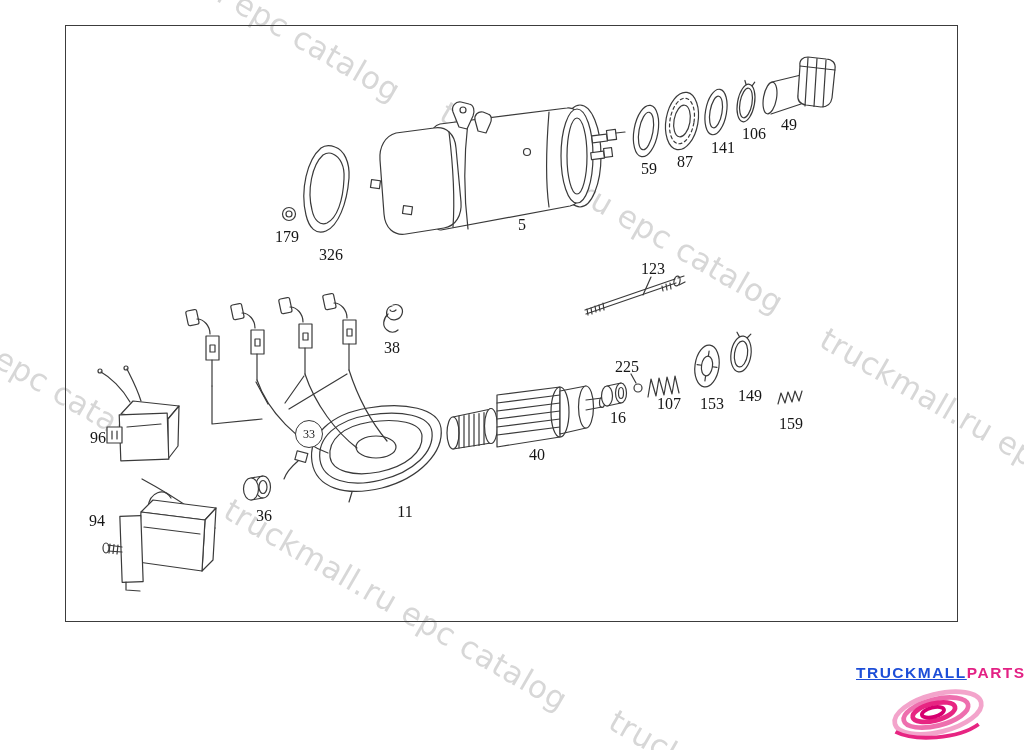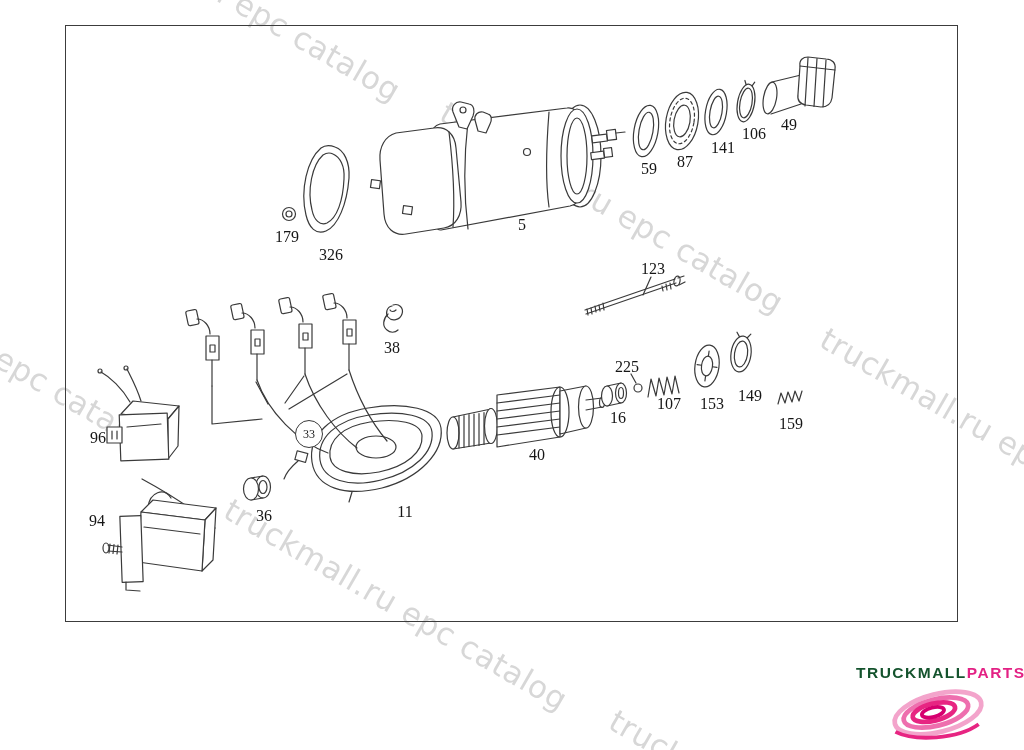--- a/index.html
+++ b/index.html
@@ -15,21 +15,21 @@
   .art * { stroke:#3a3a3a; stroke-width:1.2; fill:none; stroke-linecap:round; stroke-linejoin:round; }
   .art .wf { fill:#ffffff; }
   .plabel { position:absolute; transform:translateX(-50%);
             font-family:"Liberation Serif","DejaVu Serif", serif; font-size:16px; color:#161616; }
   .circle33 { position:absolute; left:263px; top:420px; width:28px; height:28px;
               border:1.3px solid #3a3a3a; border-radius:50%; background:#fff;
               display:flex; align-items:center; justify-content:center;
               font-family:"Liberation Serif","DejaVu Serif", serif; font-size:12px; color:#161616;margin-left:32px; }
   .logo-text { position:absolute; left:856px; top:664px; font-weight:bold; font-size:15.5px;
                letter-spacing:1.5px; white-space:nowrap; font-family:"Liberation Sans",sans-serif; }
-  .logo-text .gray { color:#14532d; }
+  .logo-text .gray { color:#1d4ed8;text-decoration:underline; }
   .logo-text .pink { color:#e32184; }
   .logo-swirl { position:absolute; left:886px; top:682px; width:104px; height:62px; }
 </style>
 </head>
 <body>
 
 <div class="page">
 
   <div class="wm" style="left:60px;top:-120px">truckmall.ru epc catalog</div>
   <div class="wm" style="left:443px;top:92px">truckmall.ru epc catalog</div>

